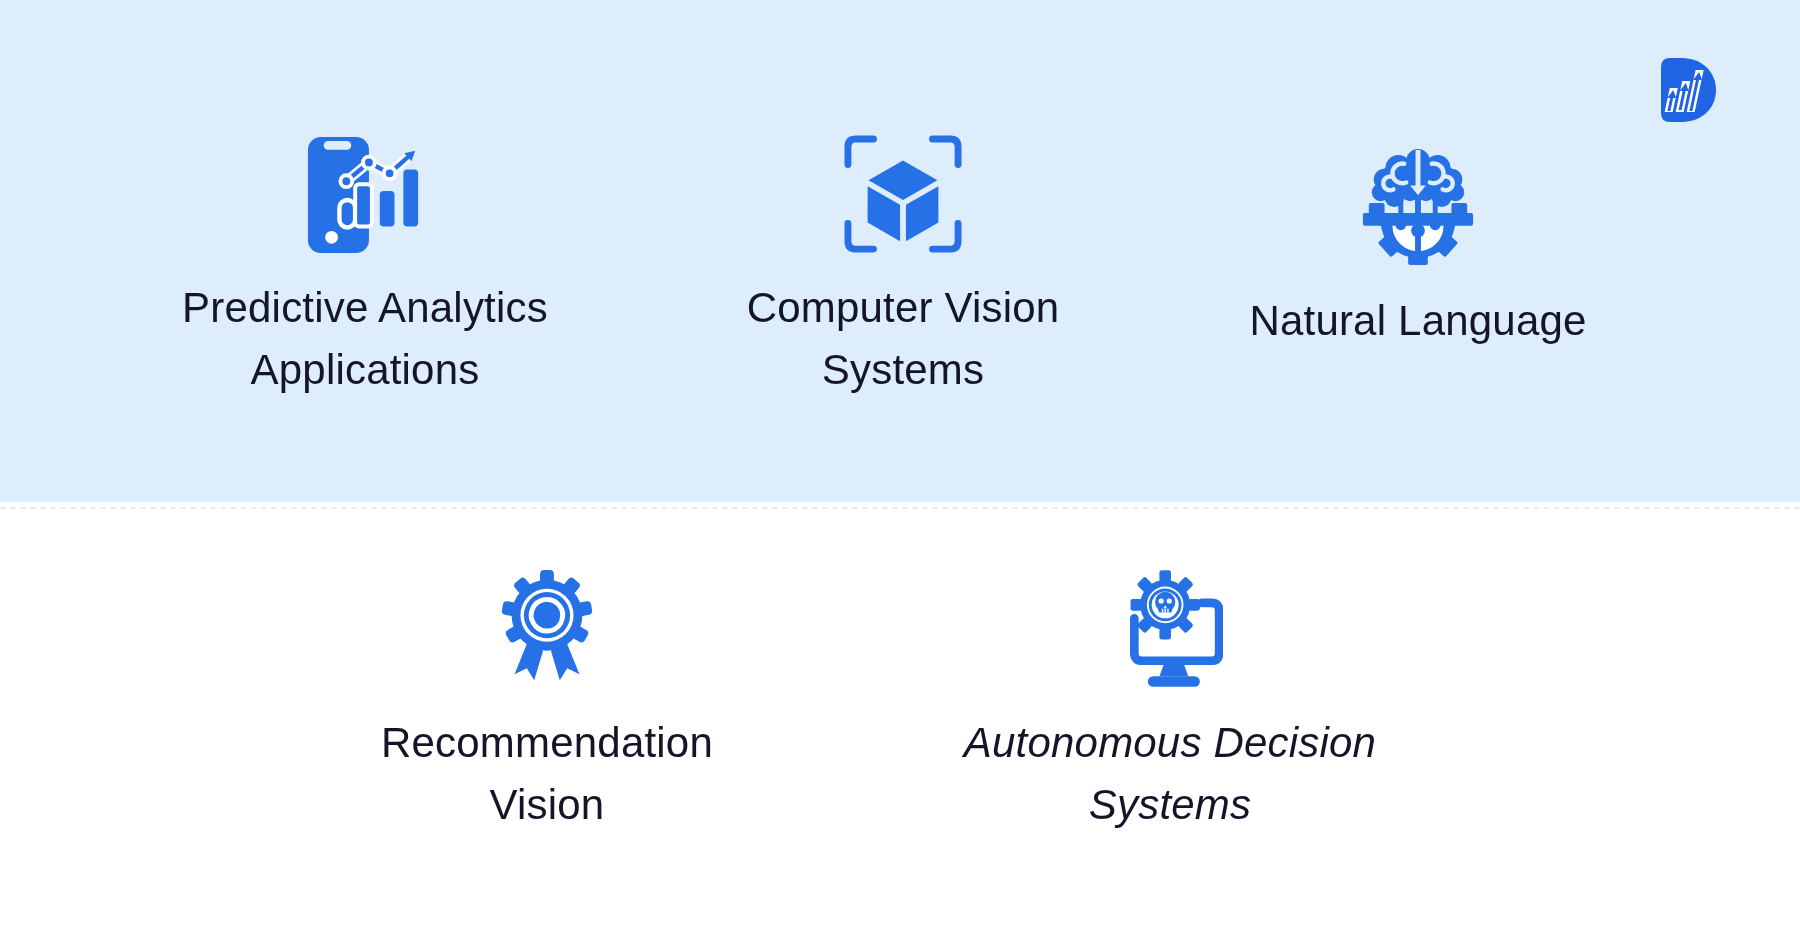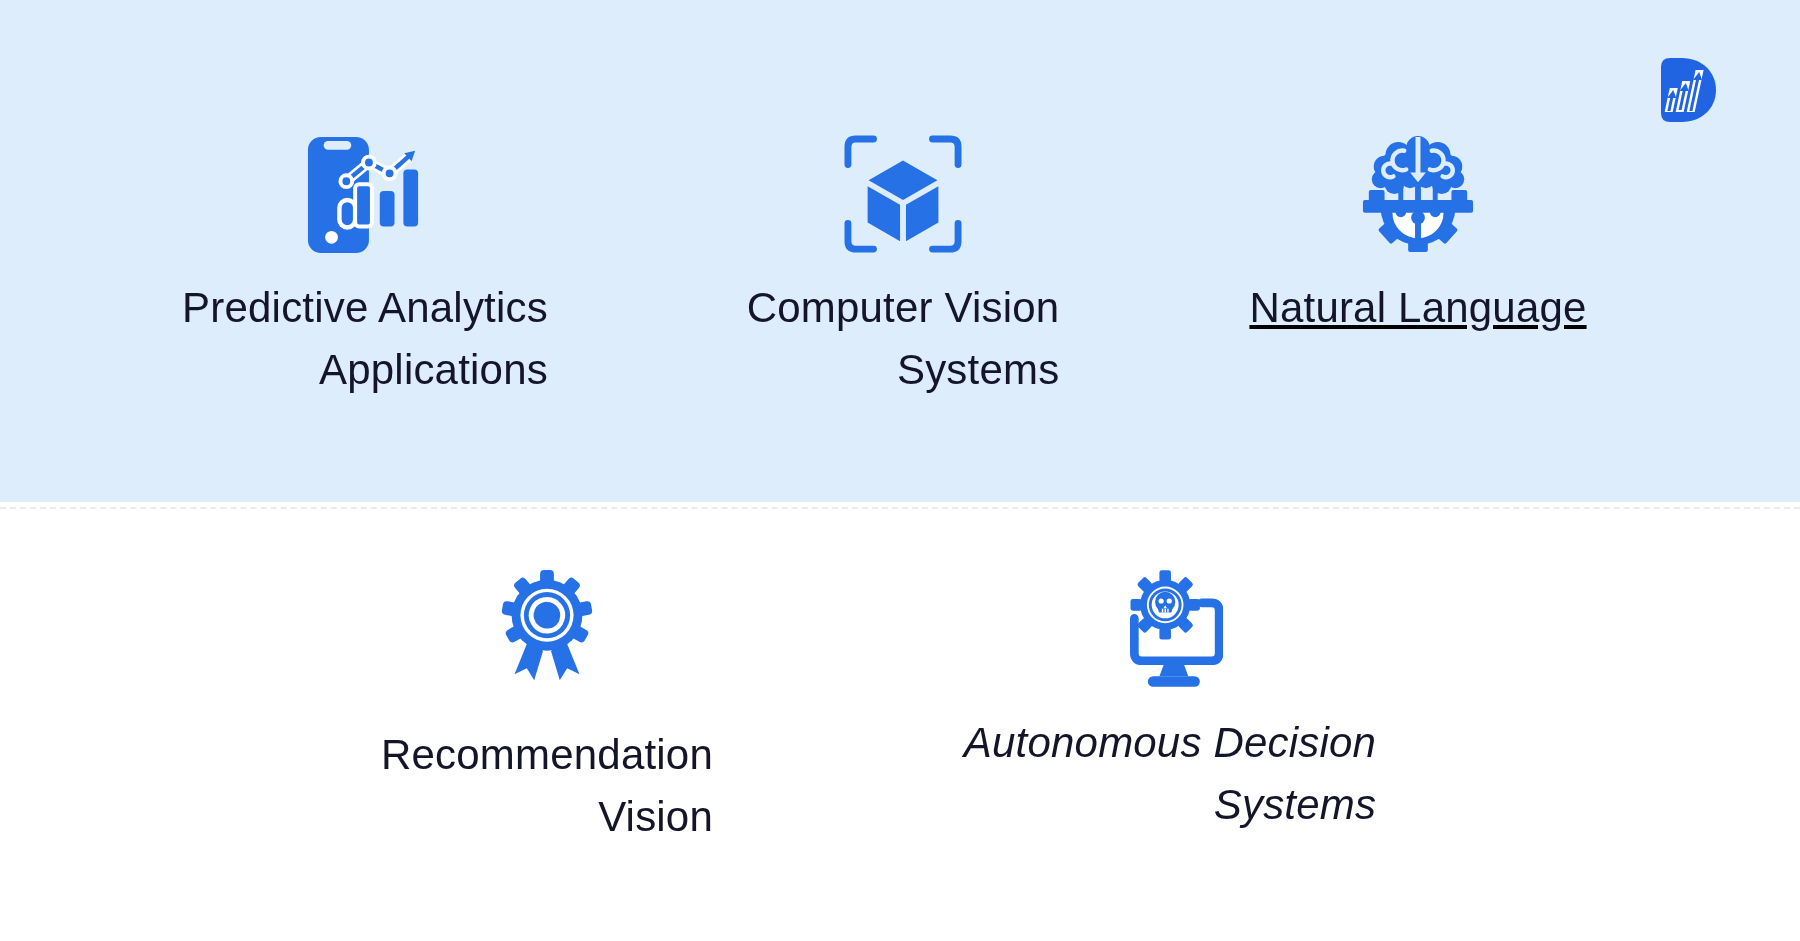--- a/index.html
+++ b/index.html
@@ -5,21 +5,21 @@
 <style>
   html,body{margin:0;padding:0;}
   body{font-family:"Liberation Sans", sans-serif; background:#fff;}
   .canvas{position:relative; width:1800px; height:941px; overflow:hidden; background:var(--page-bg,#fff);}
   .band-top{position:absolute; left:0; top:0; width:1800px; height:502px; background:var(--band-bg,#DEEDFC);}
   .band-bottom{position:absolute; left:0; top:502px; width:1800px; height:439px; background:var(--page-bg,#fff);}
   .band-bottom::before{content:""; position:absolute; top:5px; left:0; right:0; border-top:2px dashed #e9ece9;}
   .card{position:absolute; width:560px; display:flex; flex-direction:column; align-items:center;}
   .icon-wrap{height:120px; display:flex; align-items:flex-start; justify-content:center;}
   .icon-wrap-b{height:122px; display:flex; align-items:flex-start; justify-content:center;}
-  .label{margin-top:22px; text-align:right; font-size:42px; line-height:62px; letter-spacing:0.2px; font-weight:500; color:var(--text,#15152A);}
+  .label{margin-top:22px; text-align:center; font-size:42px; line-height:62px; letter-spacing:0.2px; font-weight:500; color:var(--text,#15152A);}
   .logo{position:absolute; left:1655px; top:54px; width:66px; height:72px;}
   svg{display:block;}
   .accent-fill{fill:var(--accent,#2571E5);}
   .accent-stroke{stroke:var(--accent,#2571E5);}
   .bg-fill{fill:var(--band-bg,#DEEDFC);}
   .bg-stroke{stroke:var(--band-bg,#DEEDFC);}
 </style>
 </head>
 <body>
 
@@ -81,21 +81,21 @@
           <polygon points="24,52 57,71 57,108 24,89" class="accent-fill"></polygon>
           <polygon points="96,52 63,71 63,108 96,89" class="accent-fill"></polygon>
         </svg>
       </div>
       <div class="label">
         <div>Computer Vision</div>
         <div>Systems</div>
       </div>
     </div>
 
-    <div class="card" style="left:1138px; top:135px;text-decoration:underline;">
+    <div class="card" style="left:1138px; top:148px;">
       <div class="icon-wrap">
         <svg viewBox="0 0 120 126" width="118" height="124">
 
           <rect x="4" y="66" width="112" height="13" rx="2" class="accent-fill"></rect>
           <rect x="10" y="56" width="16" height="12" rx="2" class="accent-fill"></rect>
           <rect x="94" y="56" width="16" height="12" rx="2" class="accent-fill"></rect>
           <path d="M22,74 a38,38 0 0 0 76,0 Z" class="accent-fill"></path>
           <rect x="50" y="106" width="20" height="13" rx="2" class="accent-fill"></rect>
           <rect x="50" y="106" width="20" height="13" rx="2" class="accent-fill" transform="rotate(-48,60,73)"></rect>
           <rect x="50" y="106" width="20" height="13" rx="2" class="accent-fill" transform="rotate(48,60,73)"></rect>
@@ -138,21 +138,21 @@
         </svg>
       </div>
       <div class="label">
         <div>Natural Language</div>
       </div>
     </div>
   </div>
 
   <div class="band-bottom">
 
-    <div class="card" style="left:267px; top:66px;gap:12px;">
+    <div class="card" style="left:267px; top:66px;">
       <div class="icon-wrap-b">
         <svg viewBox="0 0 100 124" width="100" height="122">
 
           <path d="M30,76 L46,84 L37,114 L29.5,102 L17,108 Z" class="accent-fill"></path>
           <path d="M70,76 L54,84 L63,114 L70.5,102 L83,108 Z" class="accent-fill"></path>
 
           <g class="accent-fill">
             <rect x="43" y="2" width="14" height="16" rx="4"></rect>
             <rect x="43" y="2" width="14" height="16" rx="4" transform="rotate(40,50,48)"></rect>
             <rect x="43" y="2" width="14" height="16" rx="4" transform="rotate(80,50,48)"></rect>

